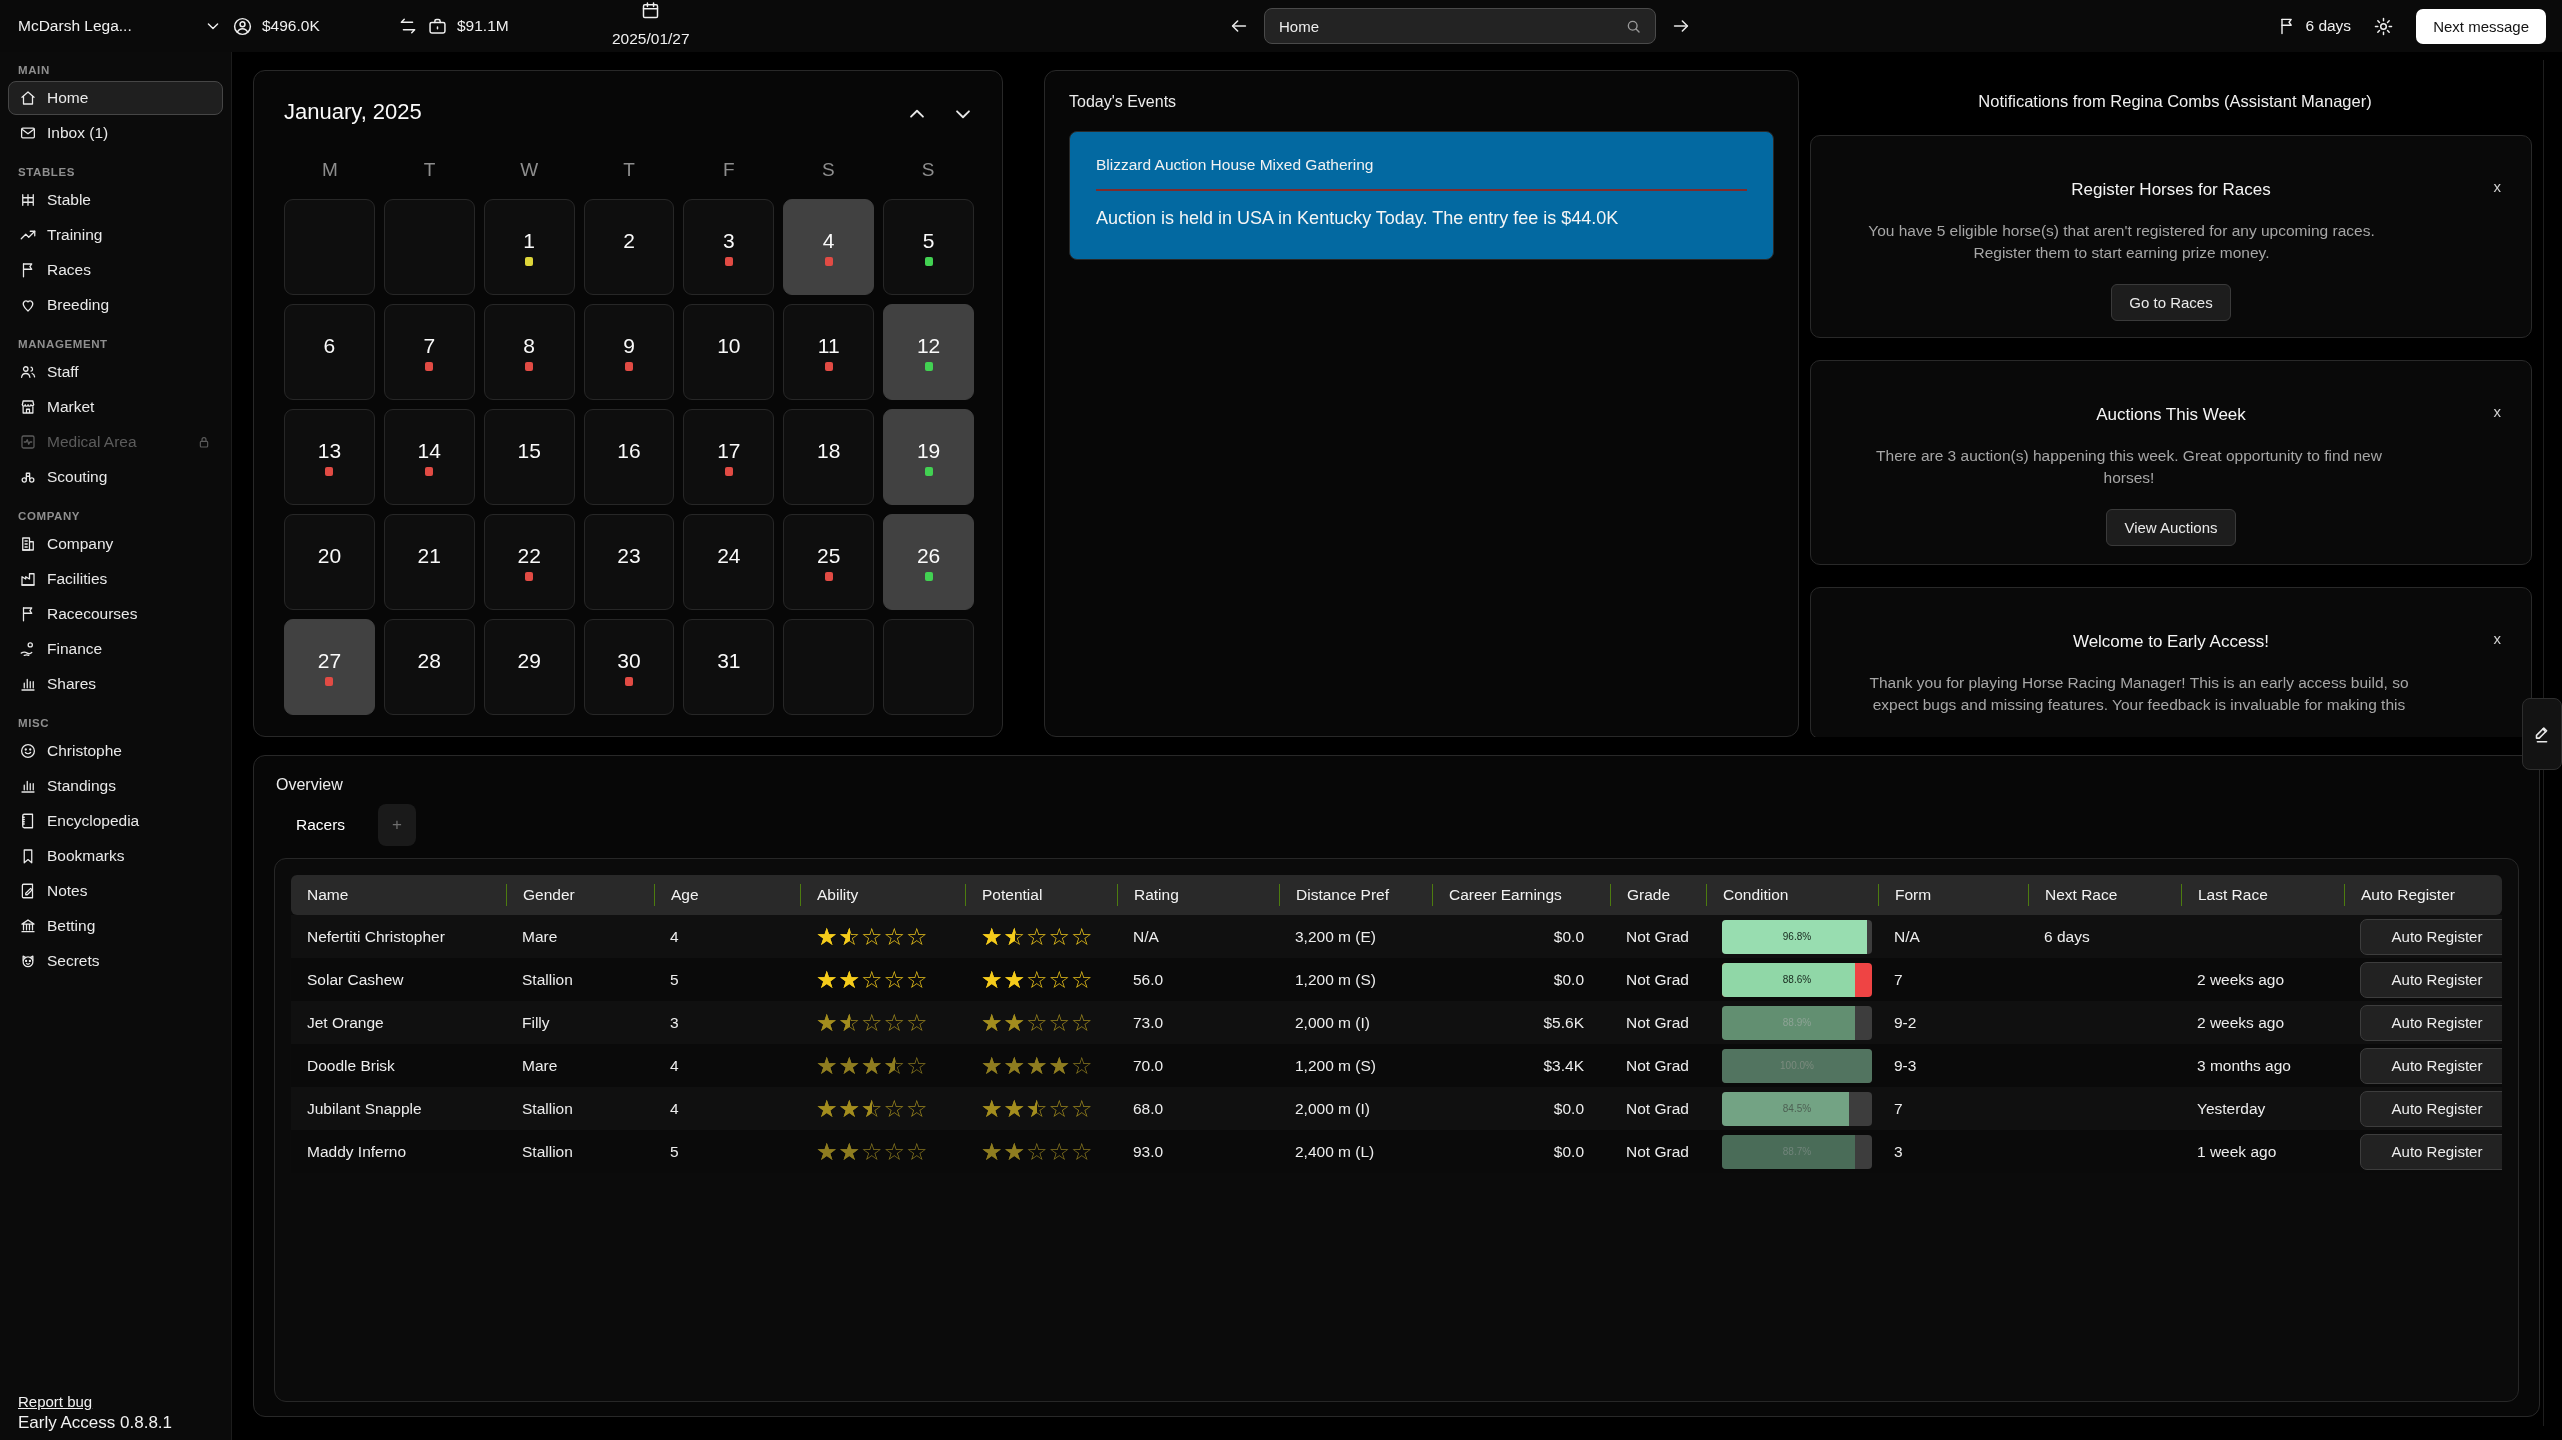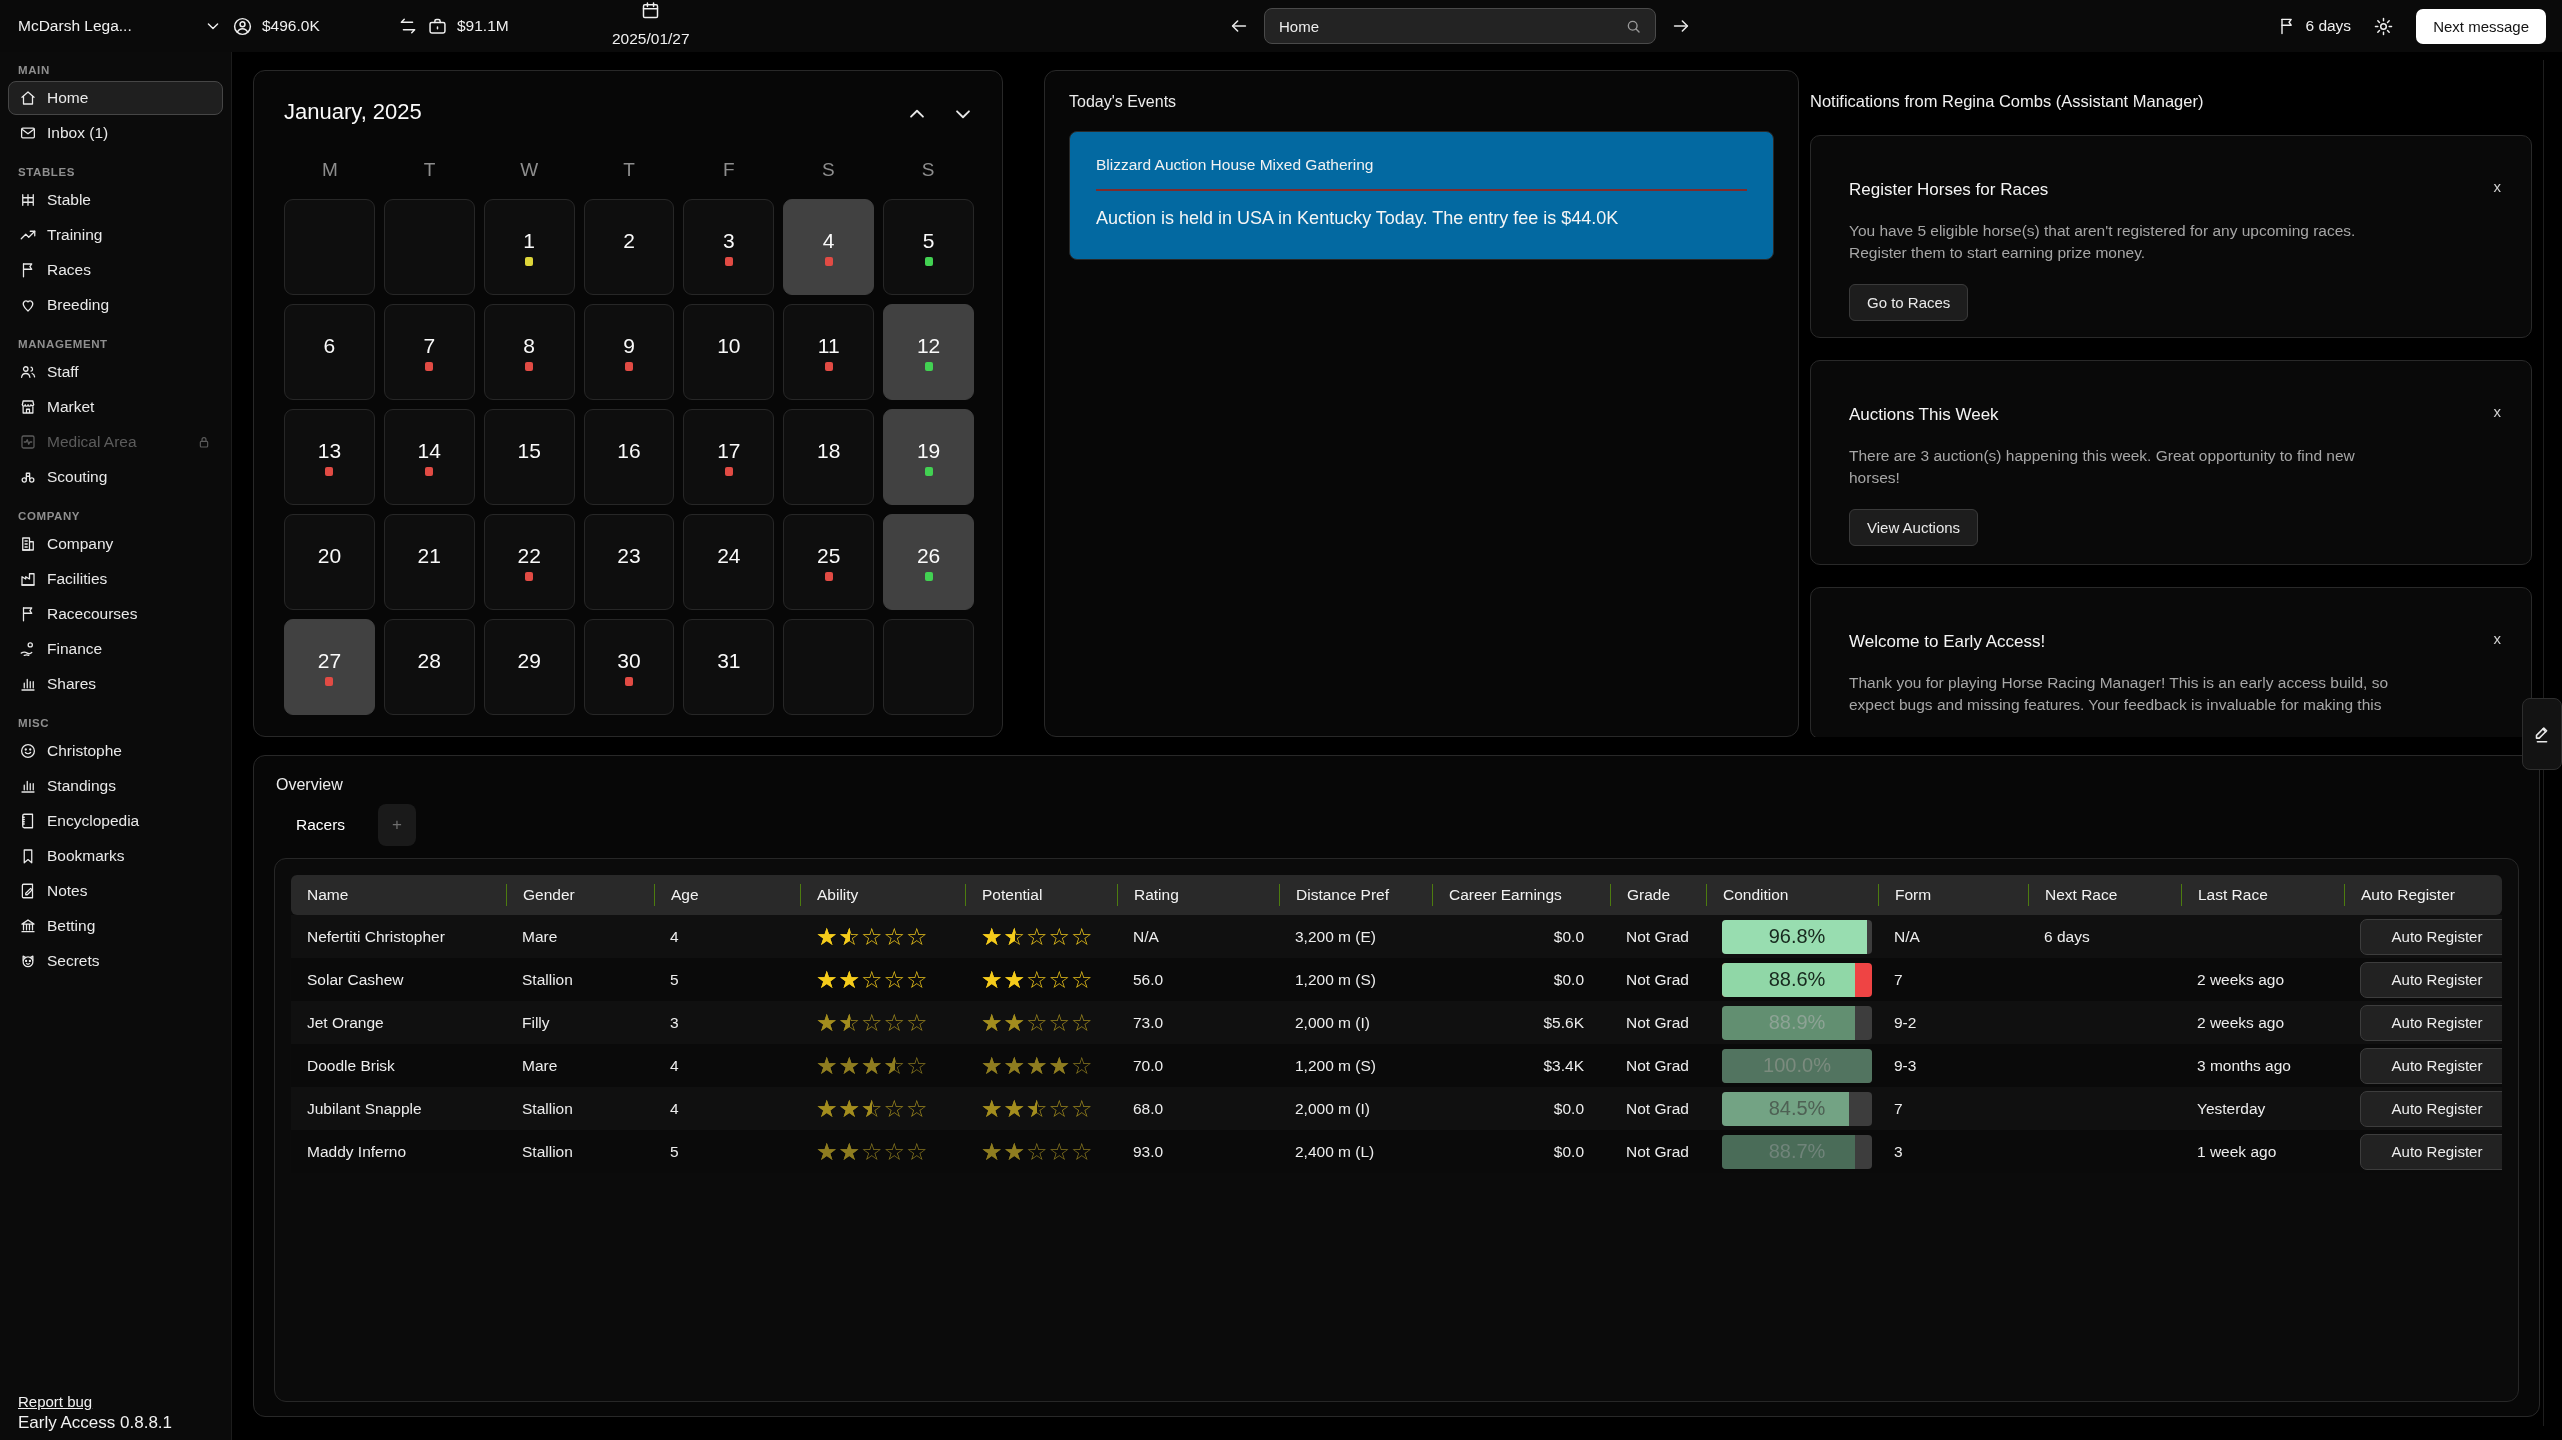--- a/index.html
+++ b/index.html
@@ -55,21 +55,21 @@
   .cal-cell.hl{background:#414141;border-color:#414141;}
   .cal-num{font-size:21px;color:#fafafa;}
   .cal-dot{width:8px;height:9px;border-radius:2px;margin-top:4px;background:transparent;}
   
   .ev-title{position:absolute;left:24px;top:22px;font-size:16px;}
   .event-card{position:absolute;left:24px;right:24px;top:60px;border:1px solid #292929;border-radius:8px;background:#0369a1;padding:24px 26px 30px;}
   .event-name{font-size:15.5px;color:#f2f2f2;}
   .event-div{height:2px;background:#7e2c2c;margin:15px 0 17px;}
   .event-body{font-size:18px;color:#f5f5f5;}
   
-  .p-notif{background:transparent;border:none;border-radius:0;padding:22px 0 0 10px;}
+  .p-notif{background:transparent;border:none;border-radius:0;padding:22px 0 0 10px;text-align:center;}
   .notif-head{font-size:16.5px;color:#f0f0f0;}
   .notif-card{position:relative;width:722px;box-sizing:border-box;background:#090909;border:1px solid #292929;border-radius:10px;
     padding:44px 38px 0;margin-top:22px;overflow:hidden;}
   .notif-card.h1{height:203px;margin-top:24px;}
   .notif-card.h2{height:205px;}
   .notif-card.h3{height:152px;}
   .notif-title{font-size:17px;color:#f5f5f5;}
   .notif-close{position:absolute;top:42px;right:30px;font-size:15px;color:#d0d0d0;cursor:pointer;}
   .notif-body{margin-top:20px;font-size:15.5px;line-height:22px;color:#a6a6a6;}
   .notif-btn{display:inline-block;margin-top:20px;padding:9px 17px;background:#1d1d1d;border:1px solid #3a3a3a;border-radius:6px;font-size:15px;color:#eaeaea;cursor:pointer;}
@@ -86,21 +86,21 @@
   .t-row{height:43px;font-size:15.5px;color:#ededed;}
   .t-row:nth-child(odd){background:#101010;}
   .t-row:nth-child(even){background:#0a0a0a;}
   .cell{padding-left:16px;overflow:hidden;white-space:nowrap;}
   .cell.right{text-align:right;padding-right:26px;}
   .stars{position:relative;display:inline-block;font-size:24px;line-height:24px;letter-spacing:1px;}
   .stars .base{opacity:.95;}
   .stars .fill{position:absolute;left:0;top:0;overflow:hidden;white-space:nowrap;}
   .badge{display:block;width:150px;height:34px;background:#3d3d3d;border-radius:4px;position:relative;overflow:hidden;}
   .badge .bfill{position:absolute;left:0;top:0;bottom:0;}
-  .badge .btext{position:absolute;inset:0;display:flex;align-items:center;justify-content:center;font-size:20px;}
+  .badge .btext{position:absolute;inset:0;display:flex;align-items:center;justify-content:center;font-size:10px;}
   .reg-btn{width:152px;height:34px;background:#222222;border:1px solid #3d3d3d;border-radius:7px;color:#ededed;
     font-size:15px;display:flex;align-items:center;justify-content:center;cursor:pointer;}
   
   .notes-tab{position:absolute;right:0;top:698px;width:38px;height:70px;background:#131313;border:1px solid #2e2e2e;
     border-radius:8px;display:flex;align-items:center;justify-content:center;color:#e8e8e8;cursor:pointer;}
   .v-line{position:absolute;right:18px;top:60px;bottom:14px;width:1px;background:#1e1e1e;}
 </style>
 </head>
 <body>
 

